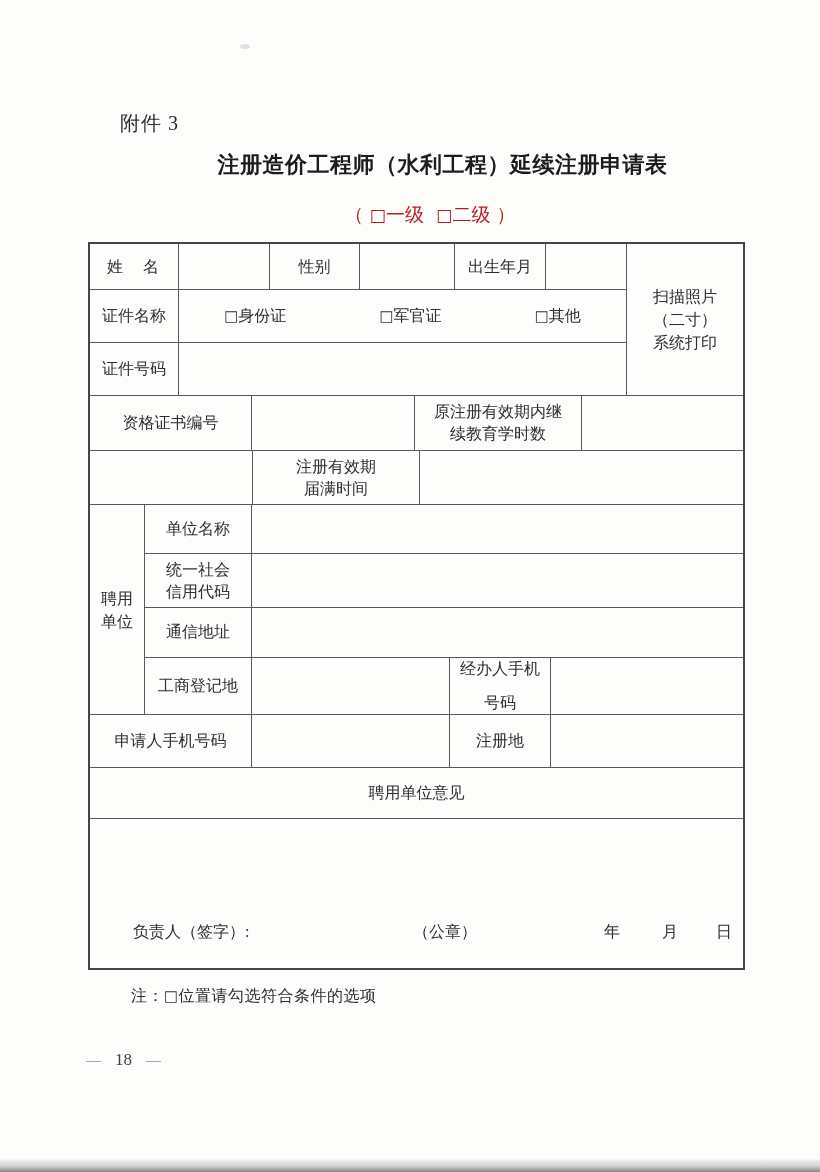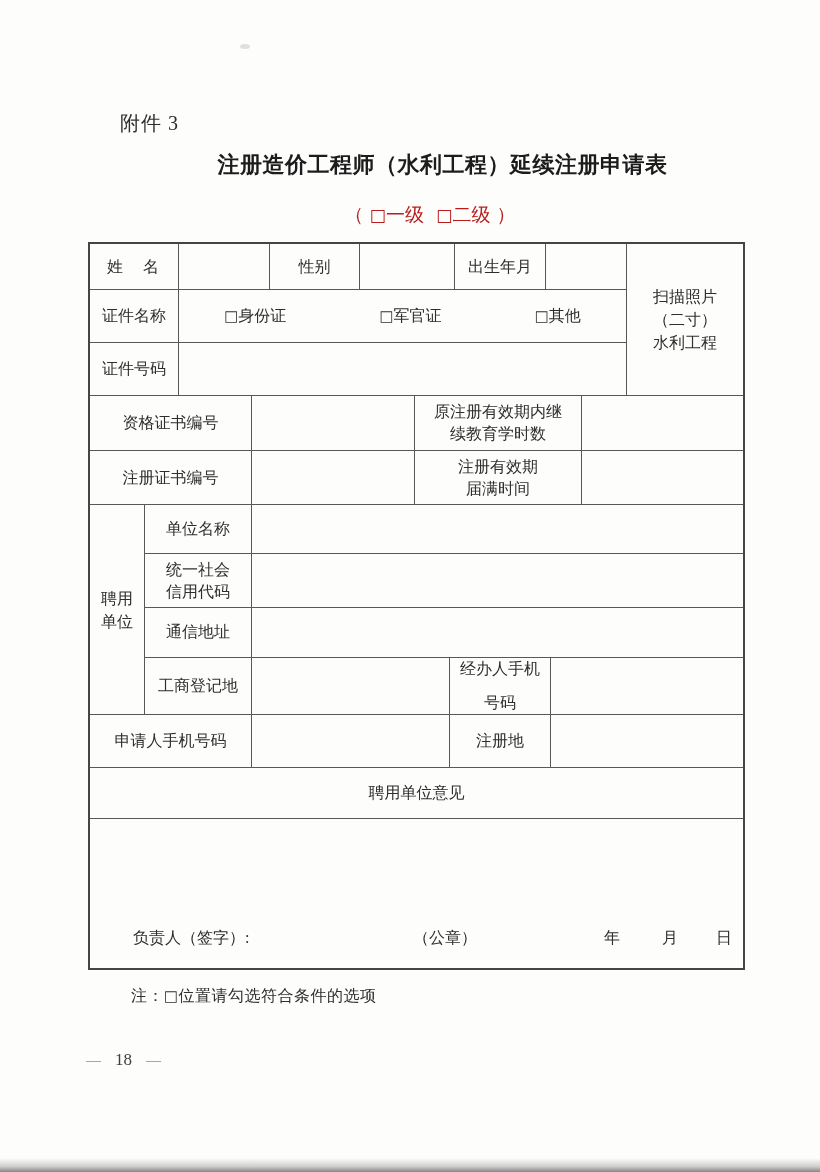--- a/index.html
+++ b/index.html
@@ -75,21 +75,21 @@
   
   .secB{display:flex;height:210px;}
   .emp-cell{width:55px;line-height:23px;}
   .secB-right{flex:1;display:flex;flex-direction:column;}
   .rowB1{height:50px;} .rowB2{height:54px;} .rowB3{height:51px;} .rowB4{flex:1;}
   .w107{width:107px;text-align:right;} .w198{width:198px;} .w101{width:101px;gap:12px;}
 
   .row10{height:53px;}
   .row11{height:51px;}
   .row12{flex:1;position:relative;}
-  .row12 span{position:absolute;bottom:19px;font-size:16px;white-space:nowrap;}
+  .row12 span{position:absolute;bottom:25px;font-size:16px;white-space:nowrap;}
   .sig{left:43px;}
   .seal{left:323px;}
   .yy{left:514px;} .mm{left:572px;} .dd{left:626px;}
 
   .footnote{
     position:absolute;left:131px;top:986px;
     font-size:16px;letter-spacing:0.5px;
   }
   .page-num{
     position:absolute;left:72px;top:1050px;
@@ -140,36 +140,35 @@
           </div>
         </div>
         <div class="frow rowA3">
           <div class="cell br w89">证件号码</div>
           <div class="cell fill"></div>
         </div>
       </div>
       <div class="cell col photo-cell bl">
         <div>扫描照片</div>
         <div>（二寸）</div>
-        <div>水利工程</div>
+        <div>系统打印</div>
       </div>
     </div>
 
     <div class="frow row45 bb">
       <div class="cell br w162">资格证书编号</div>
       <div class="cell br w163"></div>
       <div class="cell col br w167">
         <div>原注册有效期内继</div>
         <div>续教育学时数</div>
       </div>
       <div class="cell fill"></div>
     </div>
 
     <div class="frow row5 bb">
-      <div class="cell br w162">注册证书编号</div>
       <div class="cell br w163"></div>
       <div class="cell col br w167">
         <div>注册有效期</div>
         <div>届满时间</div>
       </div>
       <div class="cell fill"></div>
     </div>
 
     <div class="secB bb">
       <div class="cell col emp-cell br">

